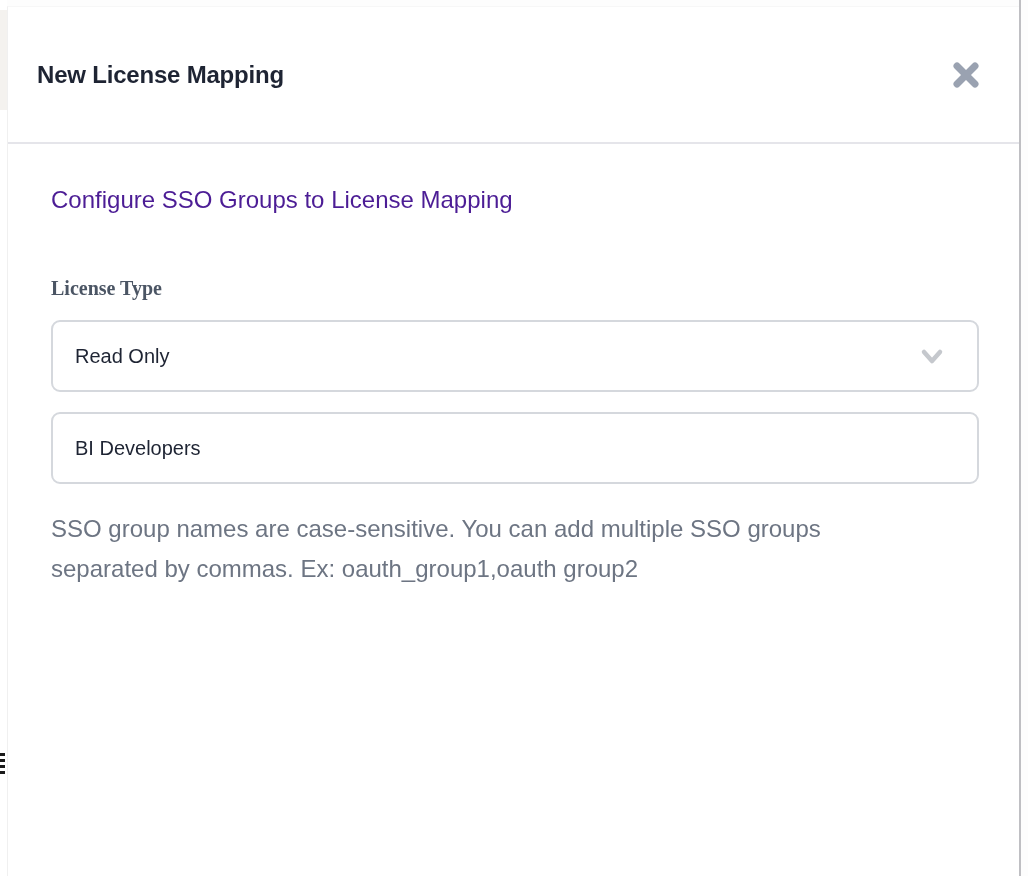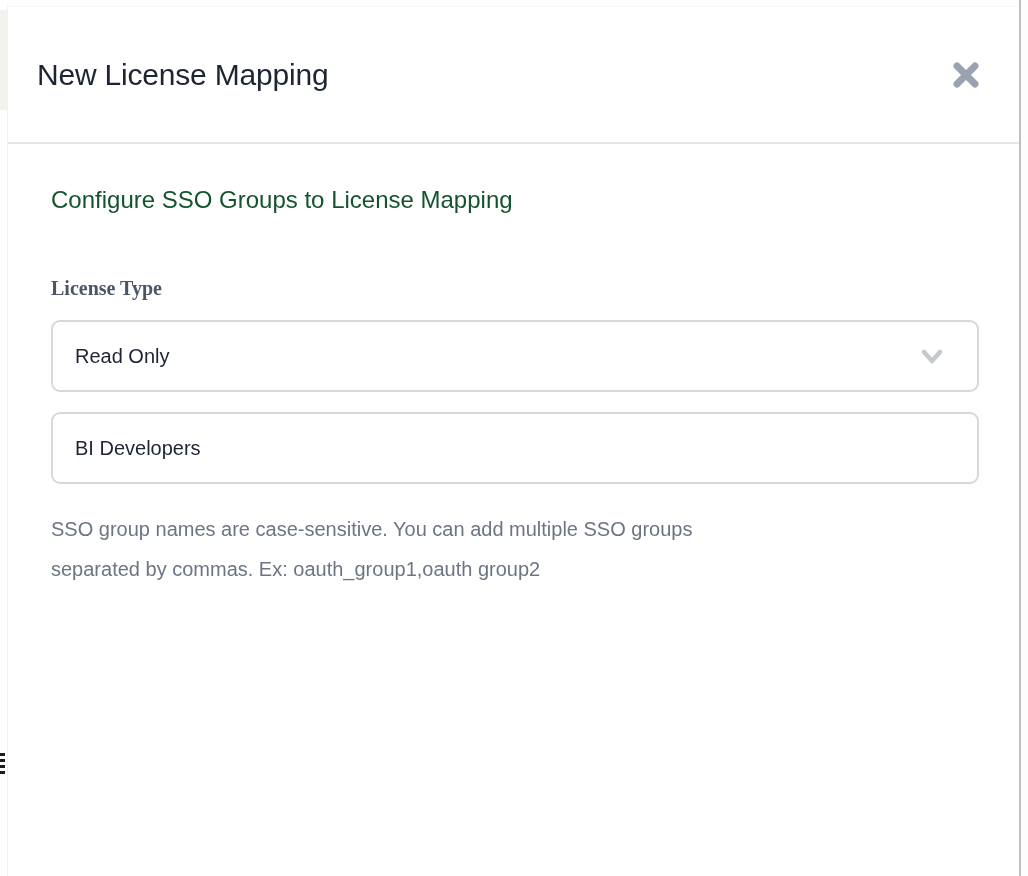--- a/index.html
+++ b/index.html
@@ -39,32 +39,32 @@
     z-index: 2;
   }
 
   .modal-header {
     height: 137px;
     display: flex; align-items: center; justify-content: space-between;
     padding: 0 36px 0 29px;
     border-bottom: 2px solid #e5e5ea;
   }
   .modal-title {
-    font-size: 30px; font-weight: normal; color: #1e2433;
+    font-size: 24px; font-weight: bold; color: #1e2433;
     letter-spacing: -0.2px;
   }
   .close-button {
     width: 34px; height: 34px; border: none; background: transparent;
     display: flex; align-items: center; justify-content: center;
     cursor: pointer; padding: 0;
   }
 
   .modal-body { padding: 42px 42px 0 43px; }
 
-  .intro-text { font-size: 24px; color: #14532d; }
+  .intro-text { font-size: 24px; color: #4c1d95; }
 
   .field-label {
     font-size: 20px; font-weight: bold; color: #4b5564; font-family: Liberation Serif, serif;
   }
   .field-label.first { margin-top: 63px; }
   .field-label.second { margin-top: 64px; }
 
   .control {
     margin-top: 20px;
     width: 928px; height: 72px;
@@ -74,21 +74,21 @@
     padding: 0 22px;
     font-size: 20px; color: #1e2433;
     font-family: "Liberation Sans", "DejaVu Sans", sans-serif;
   }
   .select-control { justify-content: space-between; cursor: pointer; position: relative; }
   .select-control .chevron { display: flex; align-items: center; margin-right: 8px; }
   input.control { outline: none; }
 
   .helper-text {
     margin-top: 25px;
-    font-size: 20px; color: #6d7583; line-height: 40px;
+    font-size: 24px; color: #6d7583; line-height: 40px;
   }
 </style>
 </head>
 <body>
 
 <div class="screen">
 
   <div class="left-strip">
     <div class="top-block"></div>
     <div class="menu-fragment">

